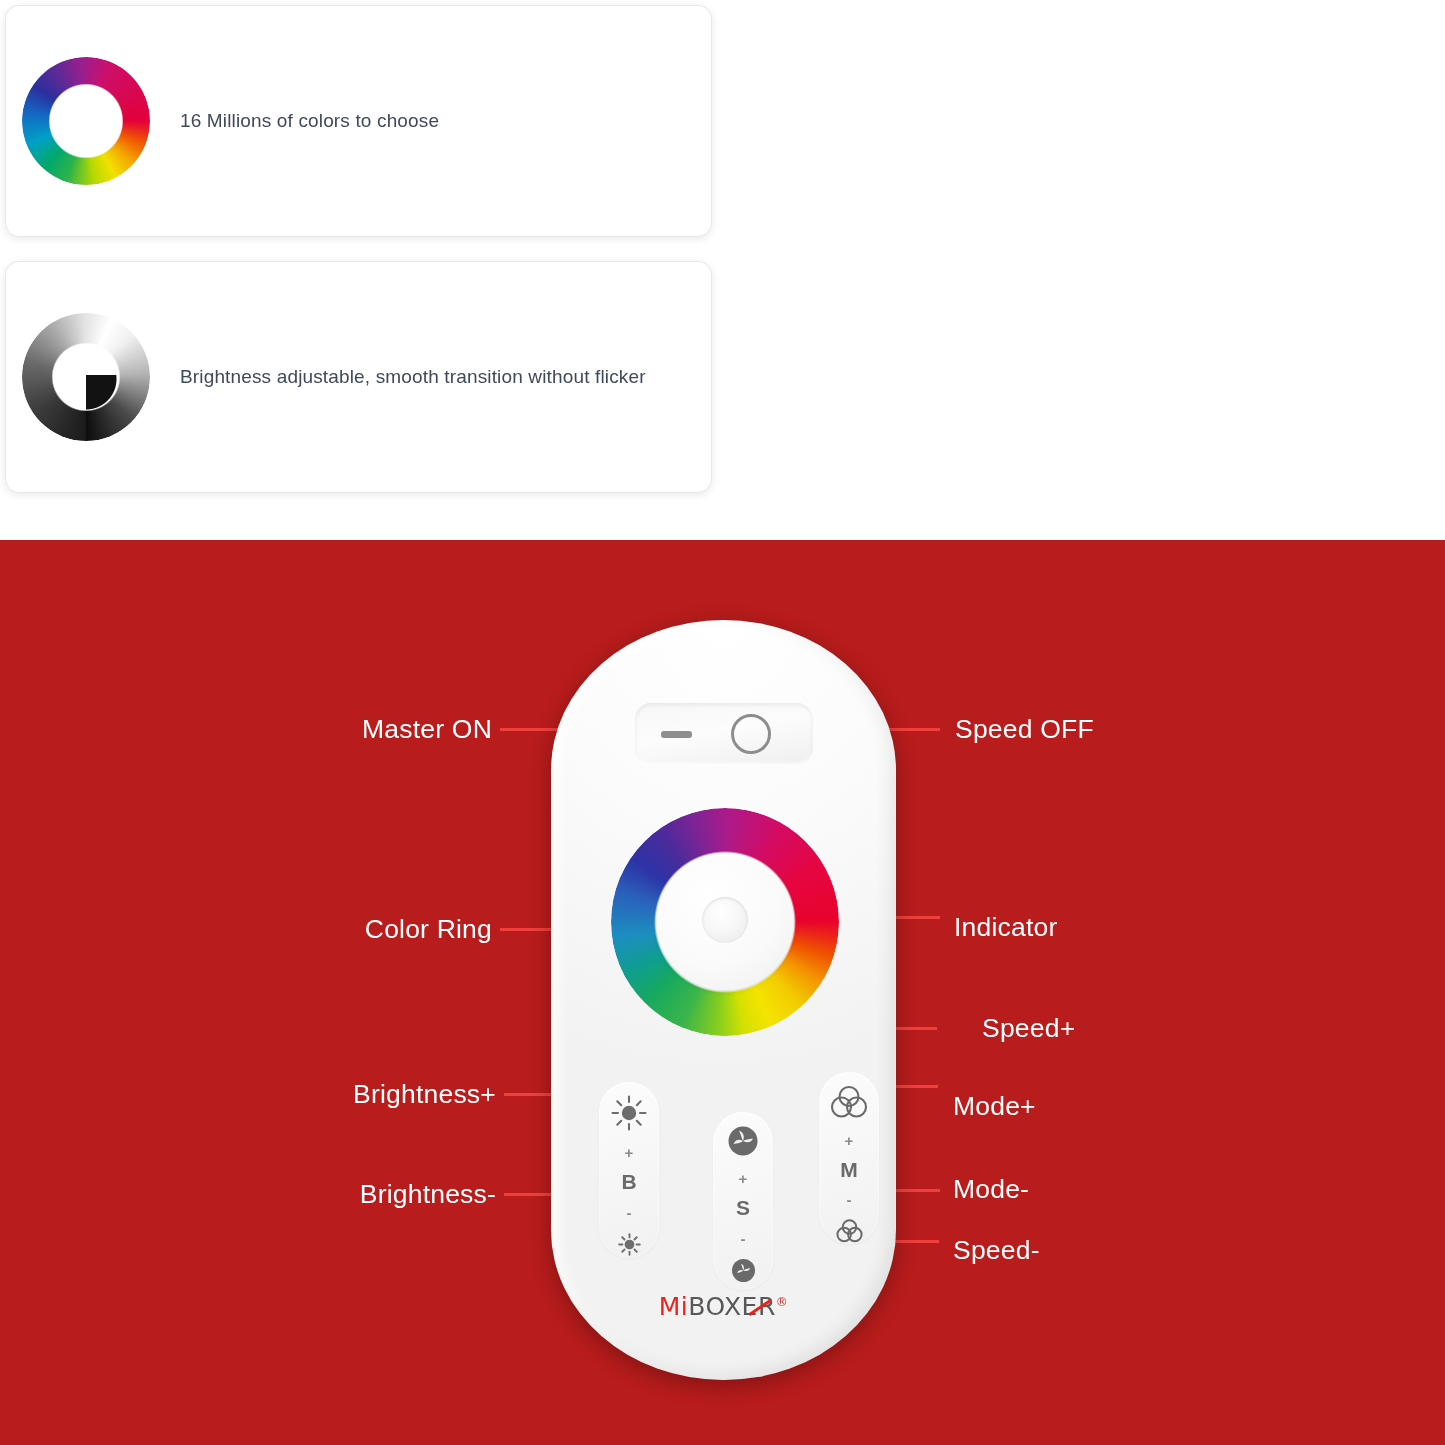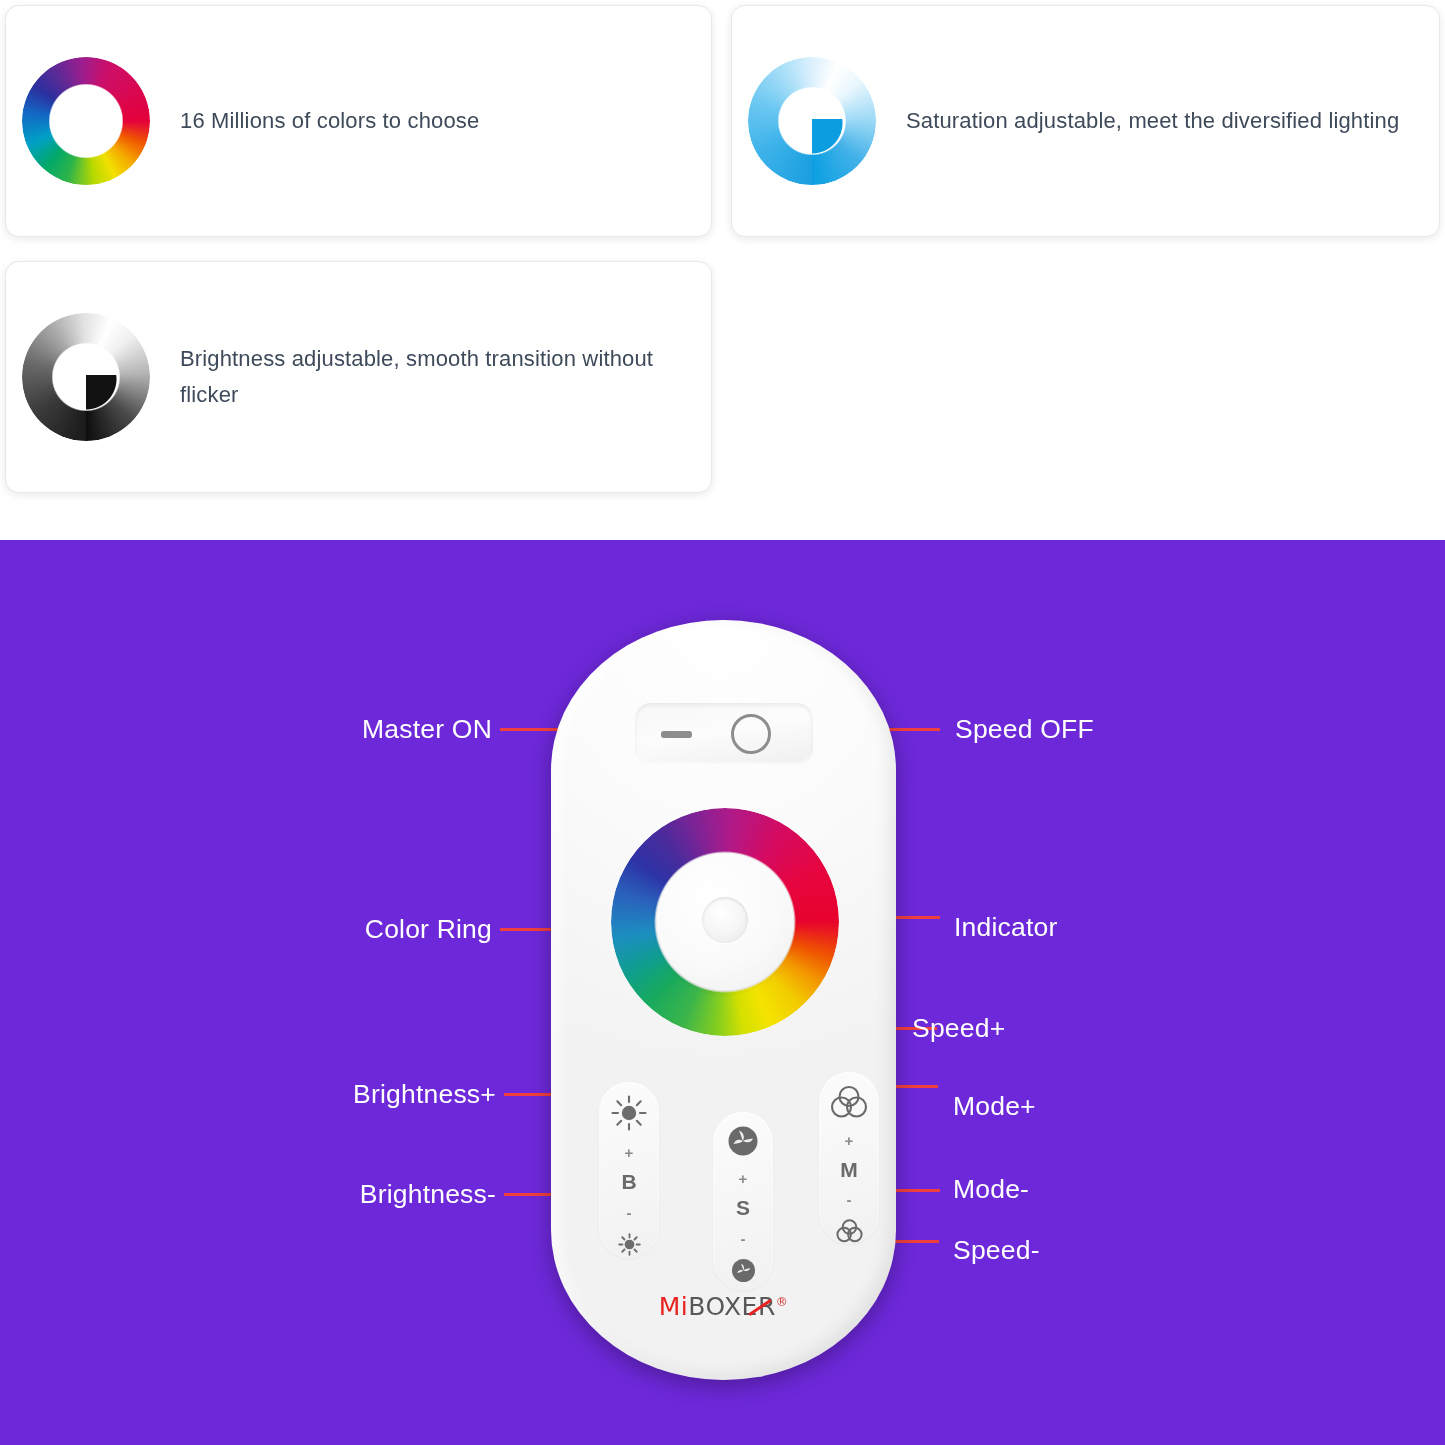--- a/index.html
+++ b/index.html
@@ -32,21 +32,21 @@
   #card-saturation { left: 731px; top: 5px;  width: 709px; height: 232px; }
   #card-brightness { left: 5px;  top: 261px; width: 707px; height: 232px; }
 
   .feature-icon {
     flex: 0 0 auto;
     width: 128px; height: 128px;
     position: relative;
     margin-right: 30px;
   }
   .feature-text {
-    font-size: 22px;
+    font-size: 19px;
     color: #3e4a5a;
     line-height: 1.62;
     letter-spacing: 0.15px;
     max-width: 520px;
   }
 
   
   #icon-color-wheel {
     width: 128px; height: 128px;
     border-radius: 50%;
@@ -94,21 +94,21 @@
     border-radius: 0 0 0 0;
     -webkit-mask: radial-gradient(circle at 0% 4px, #000 0, #000 30px, transparent 31px);
             mask: radial-gradient(circle at 0% 4px, #000 0, #000 30px, transparent 31px);
   }
 
   
   #diagram-section {
     position: absolute;
     left: 0; top: 540px;
     width: 1445px; height: 905px;
-    background: #6d28d9;
+    background: #b91c1c;
   }
 
   
   #remote-body {
     position: absolute;
     left: 551px; top: 80px;
     width: 345px; height: 760px;
     border-radius: 172px / 150px;
     background:
       radial-gradient(ellipse 120% 60% at 50% 0%, #ffffff 0%, #fbfbfb 45%, #f2f2f2 100%),
@@ -263,29 +263,20 @@
 
 <div id="features-section">
 
   <div class="feature-card" id="card-colors">
     <div class="feature-icon">
       <div id="icon-color-wheel"></div>
     </div>
     <div class="feature-text">16 Millions of colors to choose</div>
   </div>
 
-  <div class="feature-card" id="card-saturation">
-    <div class="feature-icon q-ring" id="icon-saturation">
-      <div class="ring"></div>
-      <div class="tail-mask">
-          <div style="position:absolute;inset:0;background:#0c9de0"></div>
-        </div>
-    </div>
-    <div class="feature-text">Saturation adjustable, meet the diversified lighting</div>
-  </div>
 
   <div class="feature-card" id="card-brightness">
     <div class="feature-icon q-ring" id="icon-brightness">
       <div class="ring"></div>
       <div class="tail-mask">
           <div style="position:absolute;inset:0;background:#121212"></div>
         </div>
     </div>
     <div class="feature-text">Brightness adjustable, smooth transition without flicker</div>
   </div>
@@ -306,21 +297,21 @@
   <div class="leader" style="left:853px; top:545px; width:85px;"></div>
   <div class="leader" style="left:840px; top:649px; width:100px;"></div>
   <div class="leader" style="left:747px; top:700px; width:192px;"></div>
 
   <div class="callout-label" style="left:357px; top:174px; text-align:right; width:135px;">Master ON</div>
   <div class="callout-label" style="left:955px; top:174px;">Speed OFF</div>
   <div class="callout-label" style="left:358px; top:374px; text-align:right; width:134px;">Color Ring</div>
   <div class="callout-label" style="left:954px; top:372px;">Indicator</div>
   <div class="callout-label" style="left:336px; top:539px; text-align:right; width:160px;">Brightness+</div>
   <div class="callout-label" style="left:346px; top:639px; text-align:right; width:150px;">Brightness-</div>
-  <div class="callout-label" style="left:912px; top:473px;">Speed+</div>
+  <div class="callout-label" style="left:982px; top:473px;">Speed+</div>
   <div class="callout-label" style="left:953px; top:531px;margin-top:20px;">Mode+</div>
   <div class="callout-label" style="left:953px; top:634px;">Mode-</div>
   <div class="callout-label" style="left:953px; top:687px;margin-top:8px;">Speed-</div>
 
   <div id="remote-body">
 
     <div id="master-pill">
       <div id="btn-master-on"></div>
       <div id="btn-master-off"></div>
     </div>

